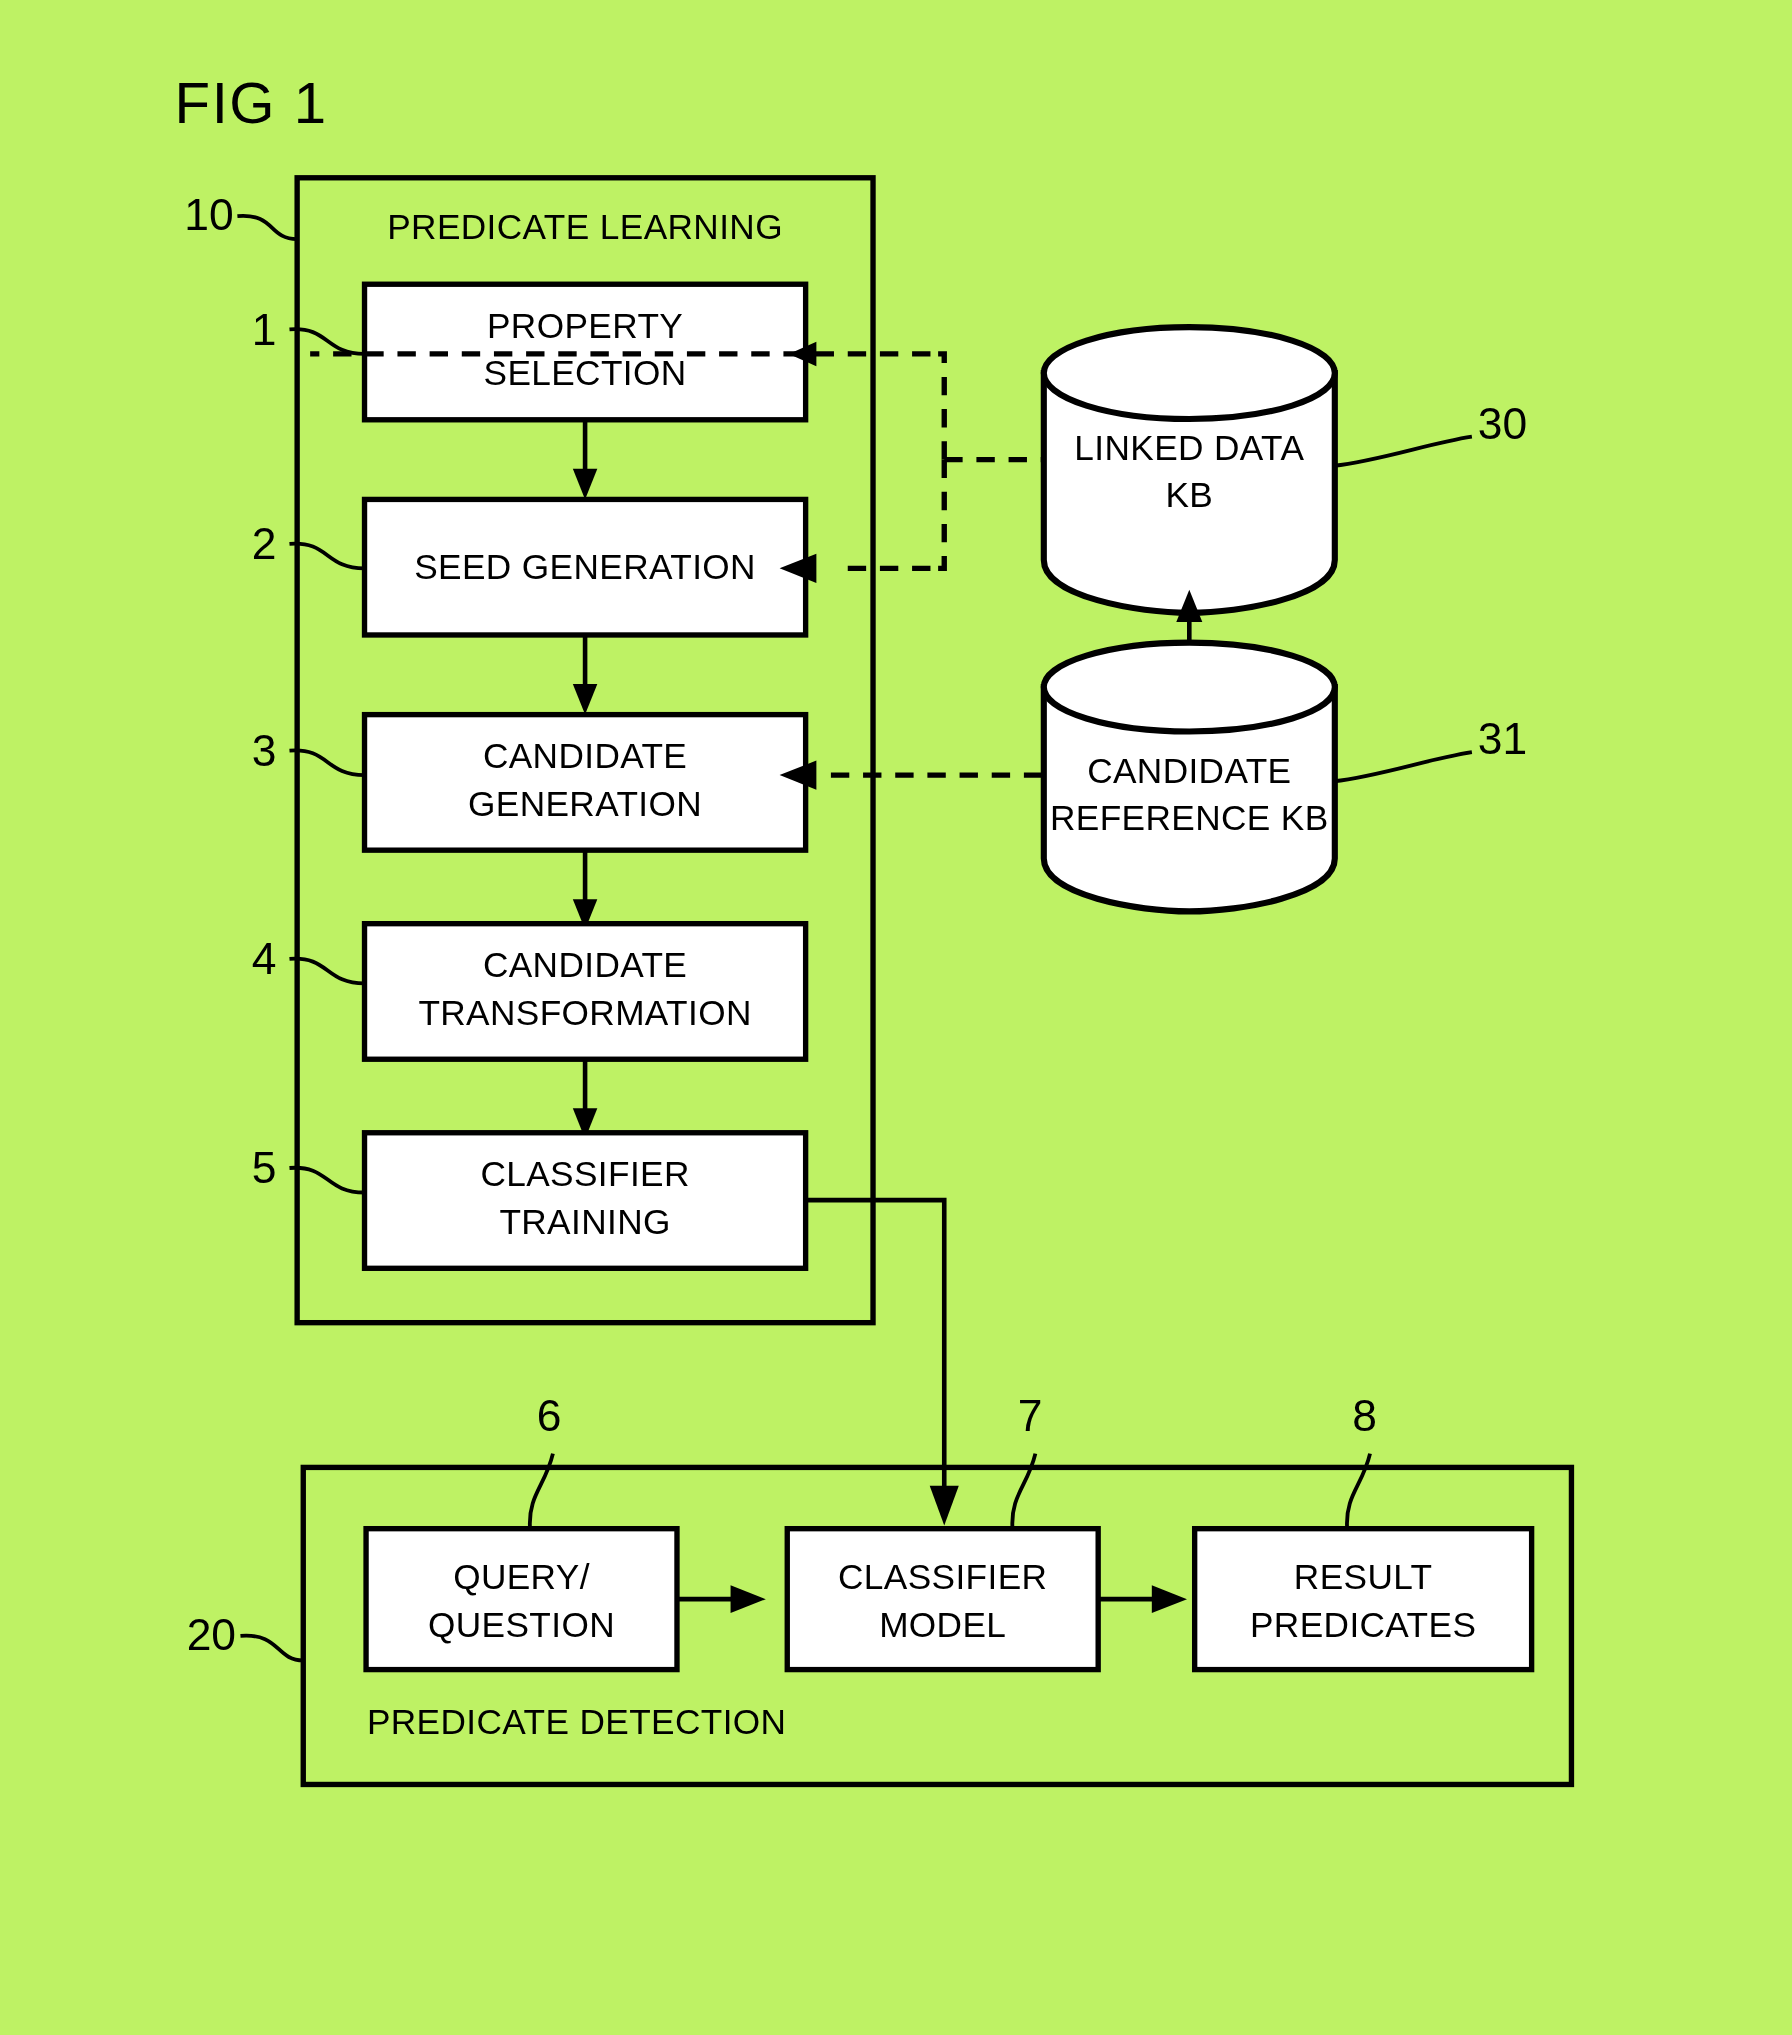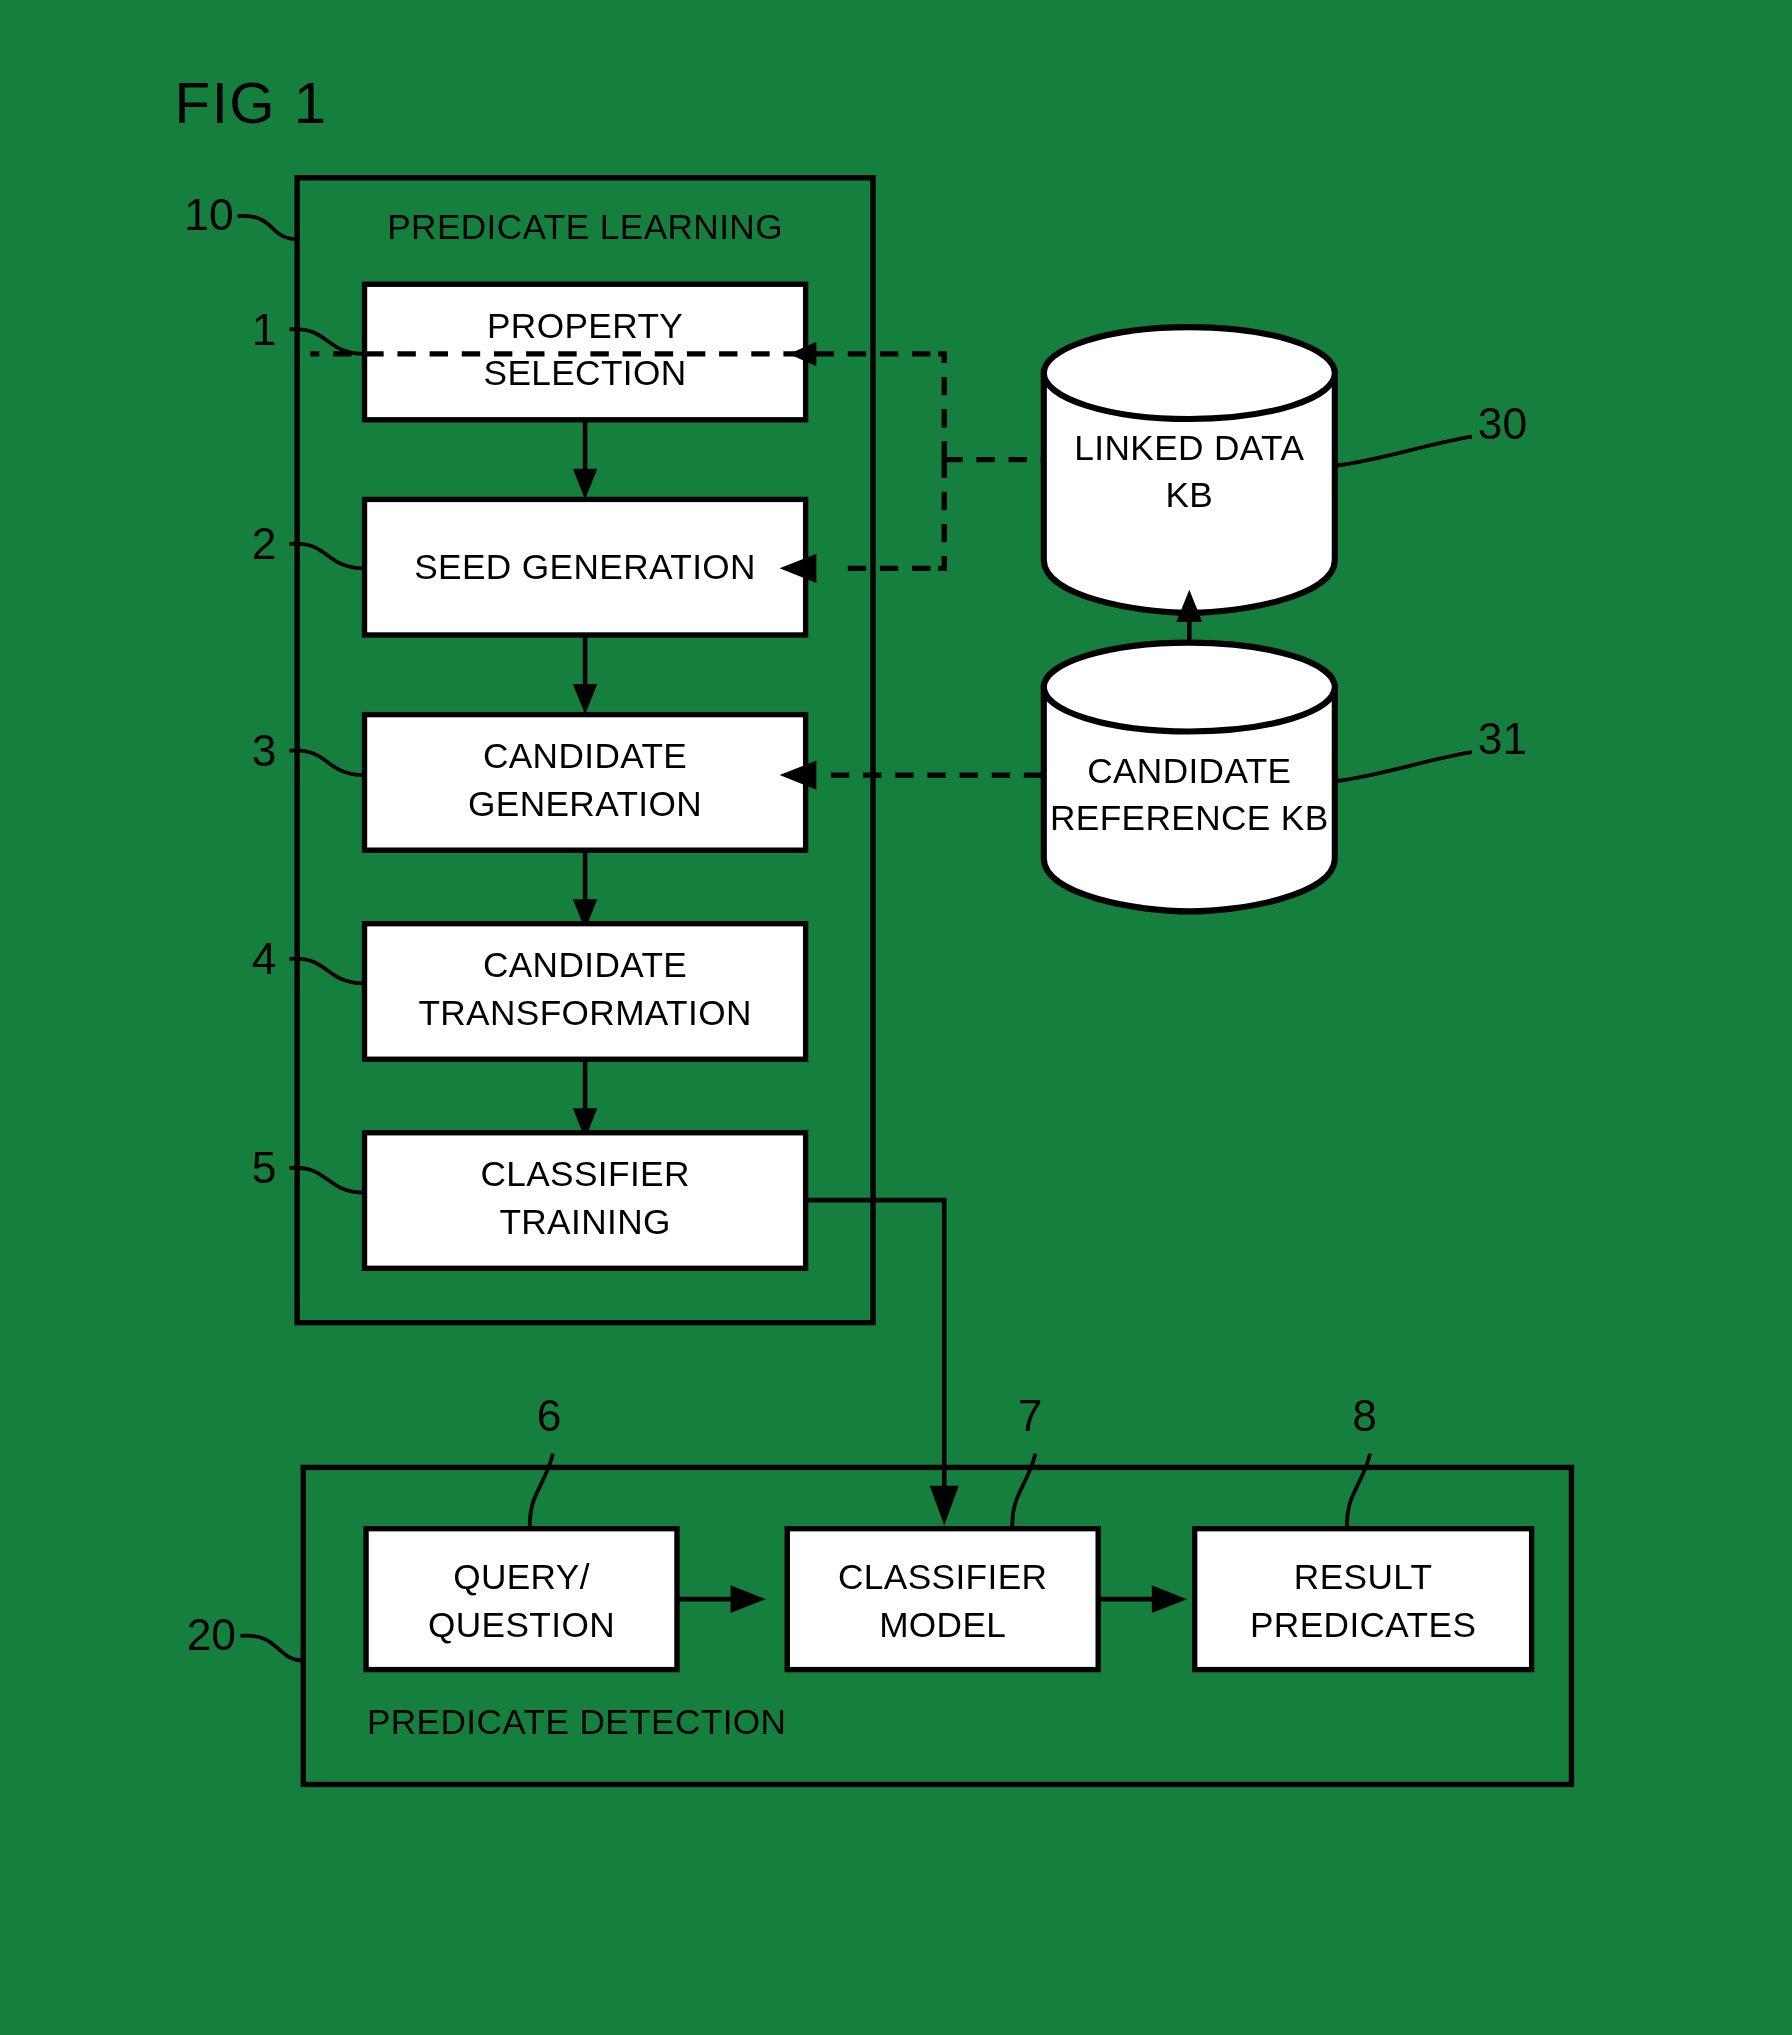--- a/index.html
+++ b/index.html
@@ -11,21 +11,21 @@
     width: 1792px;
     height: 2035px;
     font-family: "Liberation Sans", sans-serif;
     color: #000000;
     overflow: hidden;
   }
   #figure-root {
     position: relative;
     width: 1792px;
     height: 2035px;
-    background: #15803d;
+    background: #bef264;
   }
   svg#diagram {
     position: absolute;
     top: 0;
     left: 0;
     width: 1792px;
     height: 2035px;
     display: block;
   }
   .box-outline {

